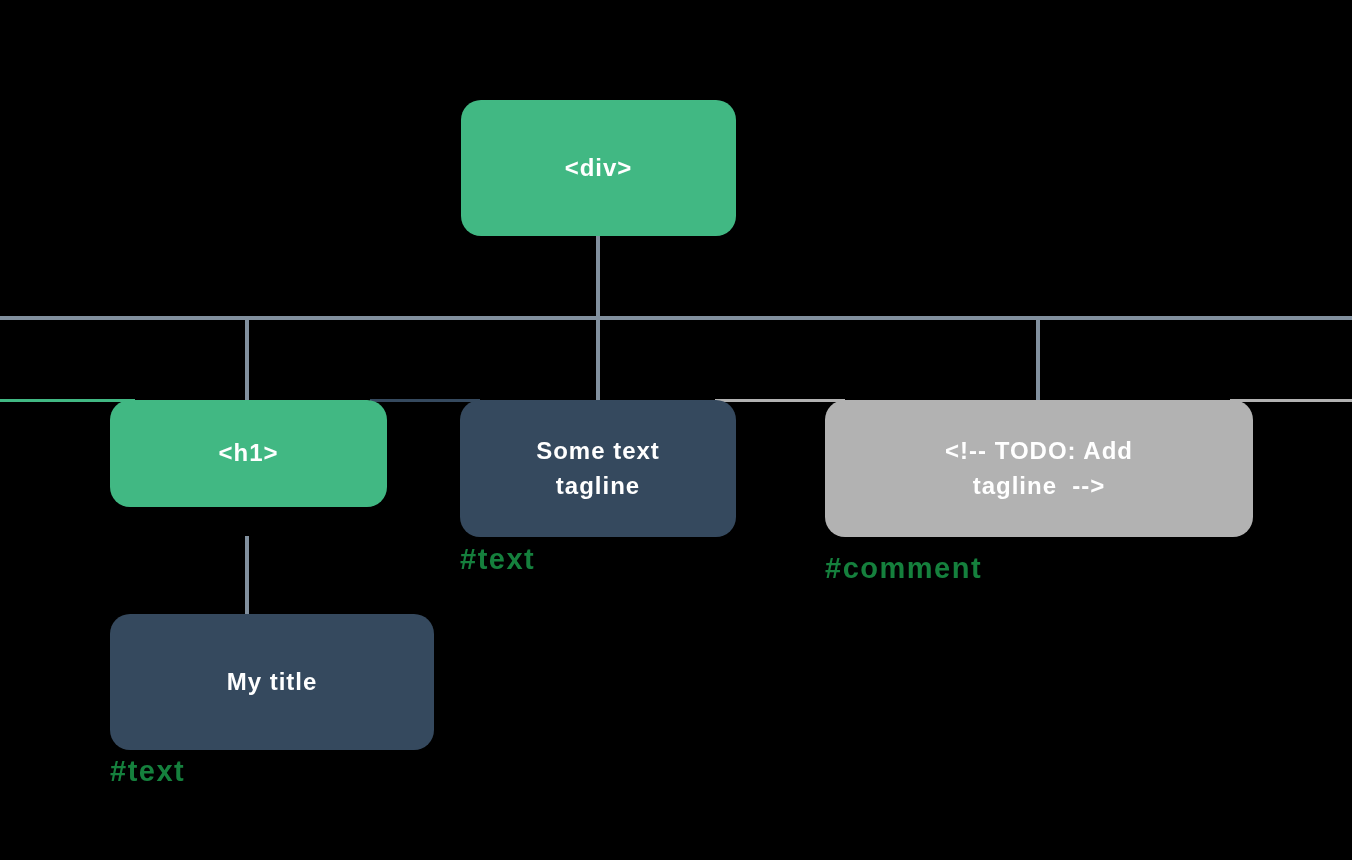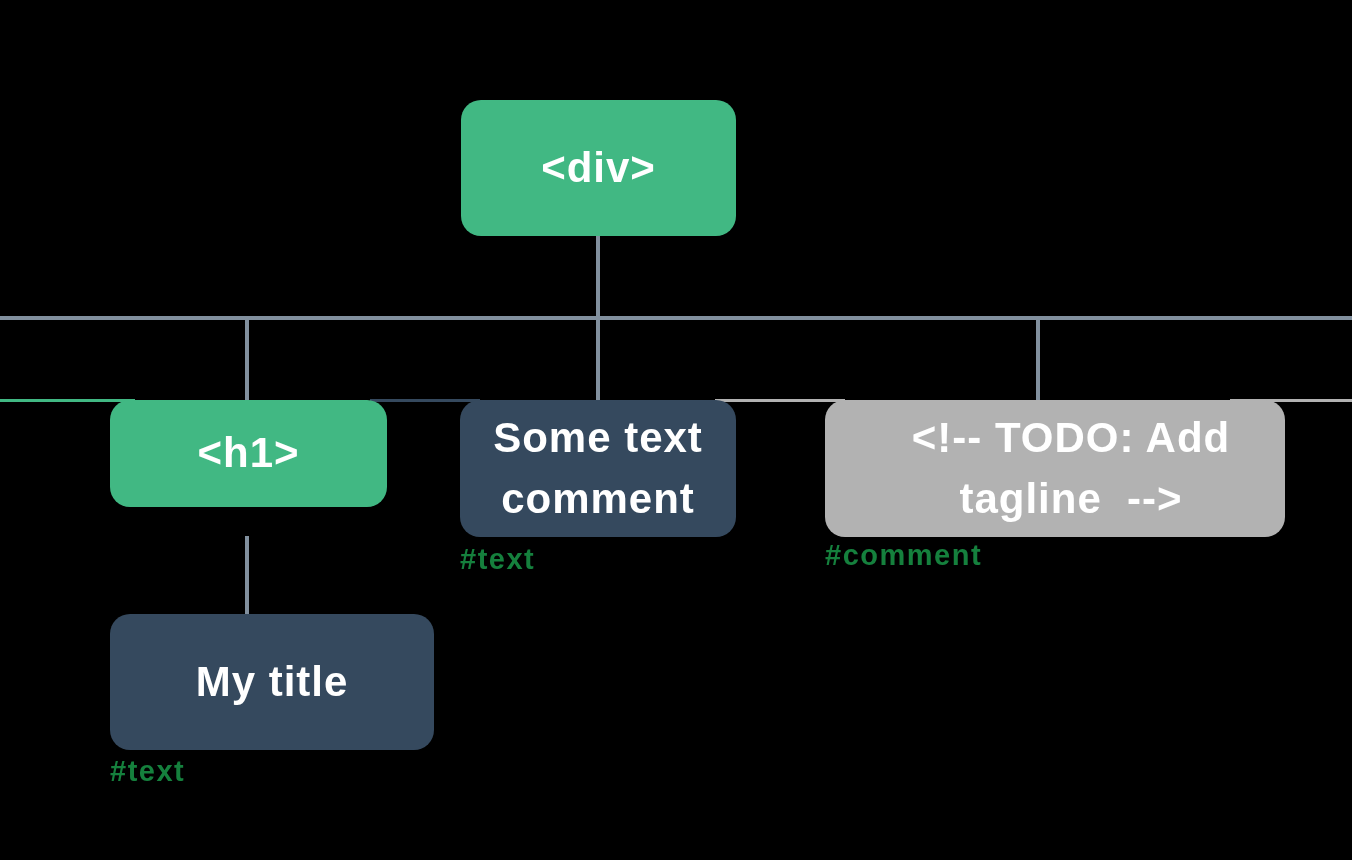--- a/index.html
+++ b/index.html
@@ -20,39 +20,39 @@
   
   .rowline{position:absolute;top:399px;height:3px;z-index:1;}
   #row-left{left:0;width:135px;background:#41b883;}
   #row-mid1{left:370px;width:110px;background:#35495e;}
   #row-mid2{left:715px;width:130px;background:#b2b2b2;}
   #row-right{left:1230px;width:122px;background:#b2b2b2;}
   
   .node{
     position:absolute;z-index:2;border-radius:20px;
     display:flex;flex-direction:column;align-items:center;justify-content:center;
-    color:#ffffff;font-size:42px;font-weight:600;letter-spacing:1px;
+    color:#ffffff;font-size:24px;font-weight:600;letter-spacing:1px;
     line-height:1.45;text-align:center;
   }
   .green{background:#41b883;}
   .navy{background:#35495e;text-align:center;}
-  .gray{background:#b2b2b2;padding-left:32px;}
+  .gray{background:#b2b2b2;}
   #node-div{left:461px;top:100px;width:275px;height:136px;}
   #node-h1{left:110px;top:400px;width:277px;height:107px;}
   #node-text{left:460px;top:400px;width:276px;height:137px;}
   #node-comment{left:825px;top:400px;width:428px;height:137px;}
   #node-title{left:110px;top:614px;width:324px;height:136px;}
   .bl{display:block;white-space:pre;}
   
   .annot{
     position:absolute;z-index:2;color:#15803d;font-size:29px;font-weight:600;
     letter-spacing:1.5px;text-align:left;
   }
   #annot-text{left:460px;top:543px;width:276px;}
-  #annot-comment{left:825px;top:539px;width:428px;}
+  #annot-comment{left:825px;top:552px;width:428px;}
   #annot-title{left:110px;top:755px;width:277px;}
 </style>
 </head>
 <body>
 
 <div class="stage">
 
   <div class="line v" id="trunk"></div>
   <div class="line h" id="rail"></div>
   <div class="line v" id="drop-h1"></div>
@@ -68,21 +68,21 @@
   <div class="node green" id="node-div">
     <span class="bl">&lt;div&gt;</span>
   </div>
 
   <div class="node green" id="node-h1">
     <span class="bl">&lt;h1&gt;</span>
   </div>
 
   <div class="node navy" id="node-text">
     <span class="bl">Some text</span>
-    <span class="bl">comment</span>
+    <span class="bl">tagline</span>
   </div>
 
   <div class="node gray" id="node-comment">
     <span class="bl">&lt;!-- TODO: Add</span>
     <span class="bl">tagline  --&gt;</span>
   </div>
 
   <div class="node navy" id="node-title">
     <span class="bl">My title</span>
   </div>

